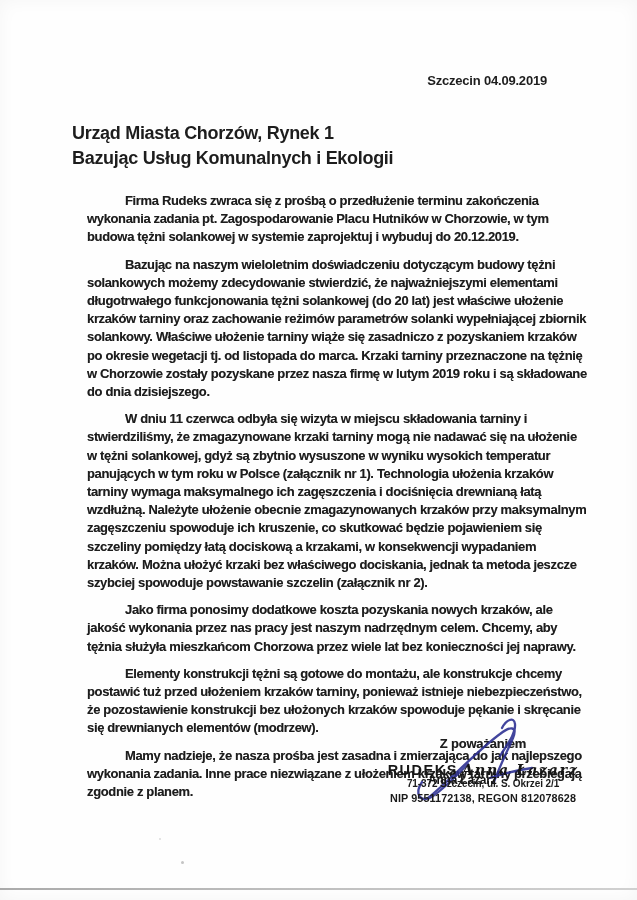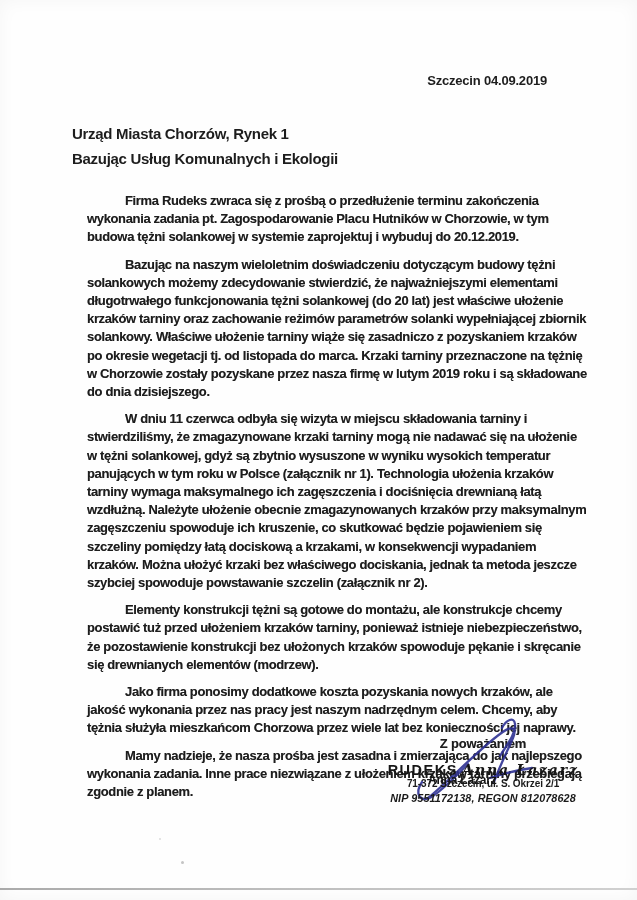--- a/index.html
+++ b/index.html
@@ -23,21 +23,21 @@
   }
   .date-line {
     position: absolute;
     top: 73px; right: 90px;
     font-size: 13px; font-weight: 700;
     letter-spacing: -0.2px;
   }
   .recipient {
     position: absolute;
     top: 121px; left: 72px;
-    font-size: 15px; font-weight: 700;
+    font-size: 18px; font-weight: 700;
     letter-spacing: -0.3px;
     line-height: 25px;
   }
   .letter-body {
     position: absolute;
     top: 192px; left: 72px;
     width: 502px;
     font-size: 13px; font-weight: 700;
     letter-spacing: -0.35px;
     line-height: 18.2px;
@@ -97,21 +97,20 @@
     color: #1a1a1a;
   }
   .stamp-line3 {
     position: absolute;
     top: 56px; left: 0; right: 0;
     text-align: center;
     white-space: nowrap;
     font-size: 10.8px; font-weight: 700;
     letter-spacing: 0.1px;
     color: #1a1a1a;
-    font-style: italic;
   }
   .signature-svg {
     position: absolute;
     top: -24px; left: 40px;
     pointer-events: none;
   }
   .scan-edge-bottom {
     position: absolute;
     left: 0; right: 0; top: 888px; height: 2px;
     background: linear-gradient(to right, #8f8f8f 0%, #a9a9a9 45%, #c2c2c2 100%);
@@ -130,22 +129,22 @@
 
   <div class="recipient">
     <div>Urząd Miasta Chorzów, Rynek 1</div>
     <div>Bazując Usług Komunalnych i Ekologii</div>
   </div>
 
   <div class="letter-body">
     <p>Firma Rudeks zwraca się z prośbą o przedłużenie terminu zakończenia wykonania zadania pt. Zagospodarowanie Placu Hutników w Chorzowie, w tym budowa tężni solankowej w systemie zaprojektuj i wybuduj do 20.12.2019.</p>
     <p>Bazując na naszym wieloletnim doświadczeniu dotyczącym budowy tężni solankowych możemy zdecydowanie stwierdzić, że najważniejszymi elementami długotrwałego funkcjonowania tężni solankowej (do 20 lat) jest właściwe ułożenie krzaków tarniny oraz zachowanie reżimów parametrów solanki wypełniającej zbiornik solankowy. Właściwe ułożenie tarniny wiąże się zasadniczo z pozyskaniem krzaków po okresie wegetacji tj. od listopada do marca. Krzaki tarniny przeznaczone na tężnię w Chorzowie zostały pozyskane przez nasza firmę w lutym 2019 roku i są składowane do dnia dzisiejszego.</p>
     <p>W dniu 11 czerwca odbyła się wizyta w miejscu składowania tarniny i stwierdziliśmy, że zmagazynowane krzaki tarniny mogą nie nadawać się na ułożenie w tężni solankowej, gdyż są zbytnio wysuszone w wyniku wysokich temperatur panujących w tym roku w Polsce (załącznik nr 1). Technologia ułożenia krzaków tarniny wymaga maksymalnego ich zagęszczenia i dociśnięcia drewnianą łatą wzdłużną. Należyte ułożenie obecnie zmagazynowanych krzaków przy maksymalnym zagęszczeniu spowoduje ich kruszenie, co skutkować będzie pojawieniem się szczeliny pomiędzy łatą dociskową a krzakami, w konsekwencji wypadaniem krzaków. Można ułożyć krzaki bez właściwego dociskania, jednak ta metoda jeszcze szybciej spowoduje powstawanie szczelin (załącznik nr 2).</p>
+    <p>Jako firma ponosimy dodatkowe koszta pozyskania nowych krzaków, ale jakość wykonania przez nas pracy jest naszym nadrzędnym celem. Chcemy, aby tężnia służyła mieszkańcom Chorzowa przez wiele lat bez konieczności jej naprawy.</p>
     <p>Elementy konstrukcji tężni są gotowe do montażu, ale konstrukcje chcemy postawić tuż przed ułożeniem krzaków tarniny, ponieważ istnieje niebezpieczeństwo, że pozostawienie konstrukcji bez ułożonych krzaków spowoduje pękanie i skręcanie się drewnianych elementów (modrzew).</p>
-    <p>Jako firma ponosimy dodatkowe koszta pozyskania nowych krzaków, ale jakość wykonania przez nas pracy jest naszym nadrzędnym celem. Chcemy, aby tężnia służyła mieszkańcom Chorzowa przez wiele lat bez konieczności jej naprawy.</p>
     <p>Mamy nadzieje, że nasza prośba jest zasadna i zmierzająca do jak najlepszego wykonania zadania. Inne prace niezwiązane z ułożeniem krzaków tarniny przebiegają zgodnie z planem.</p>
   </div>
 
   <div class="sig-block">
     <div class="closing">Z poważaniem</div>
 
     <svg class="signature-svg" width="180" height="100" viewBox="0 0 180 100">
       <g fill="none" stroke="#2e3193" stroke-width="2.3" stroke-linecap="round" opacity="0.9">
         <path d="M 22 86 C 42 70, 72 38, 94 22 C 104 14, 112 14, 107 26 C 100 42, 92 58, 88 70"></path>
         <path d="M 96 16 C 100 8, 108 4, 109 12 C 110 22, 100 34, 94 44"></path>

